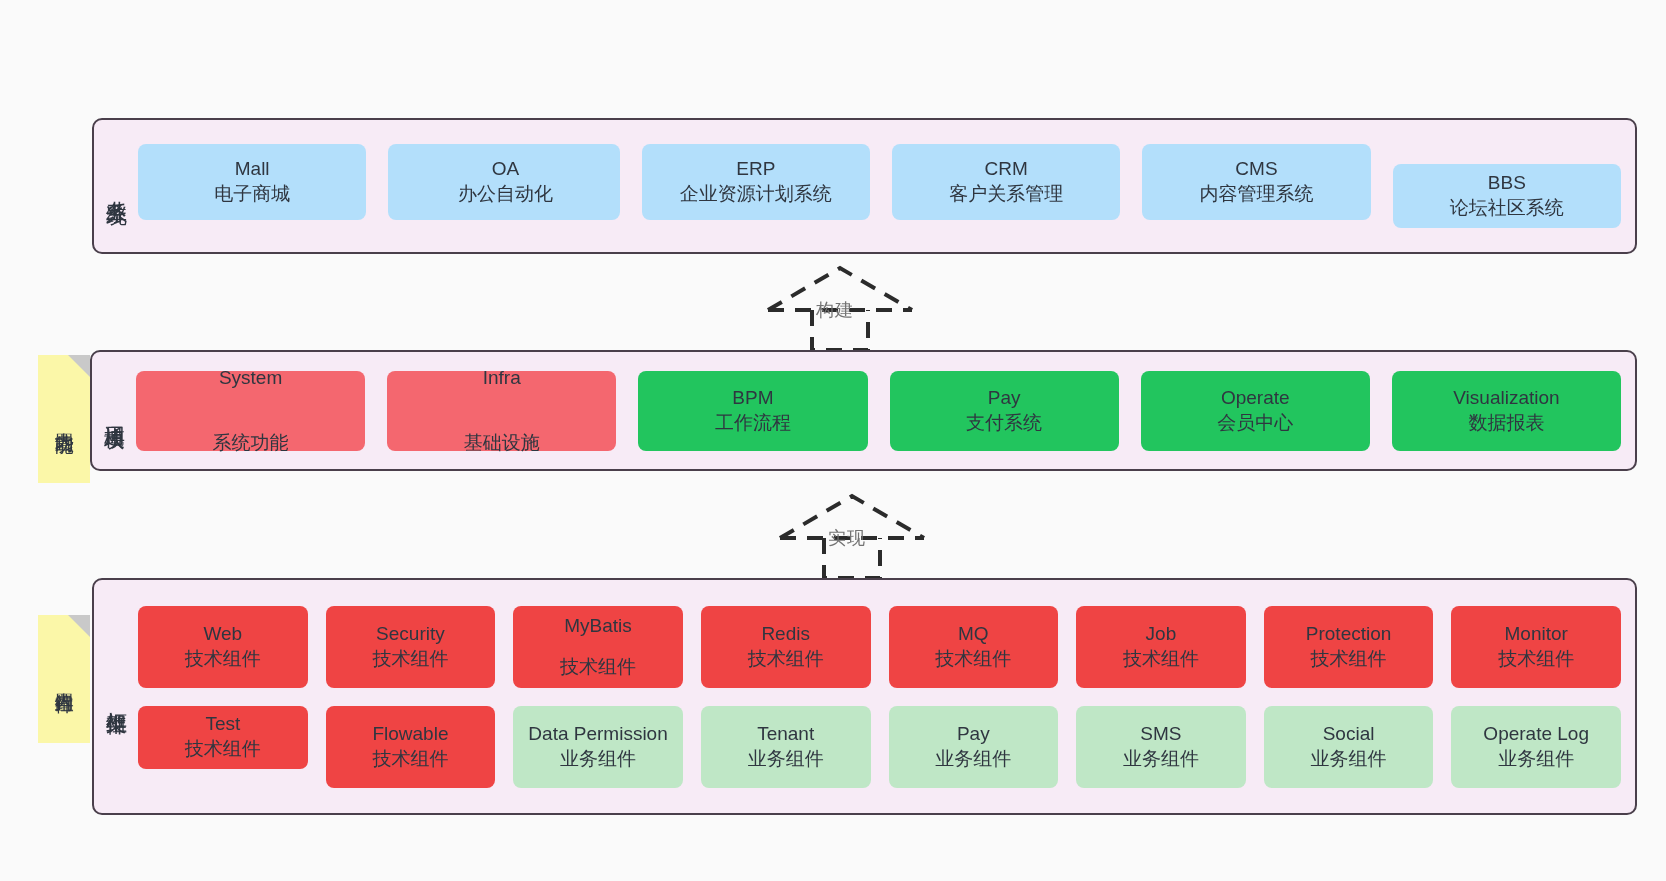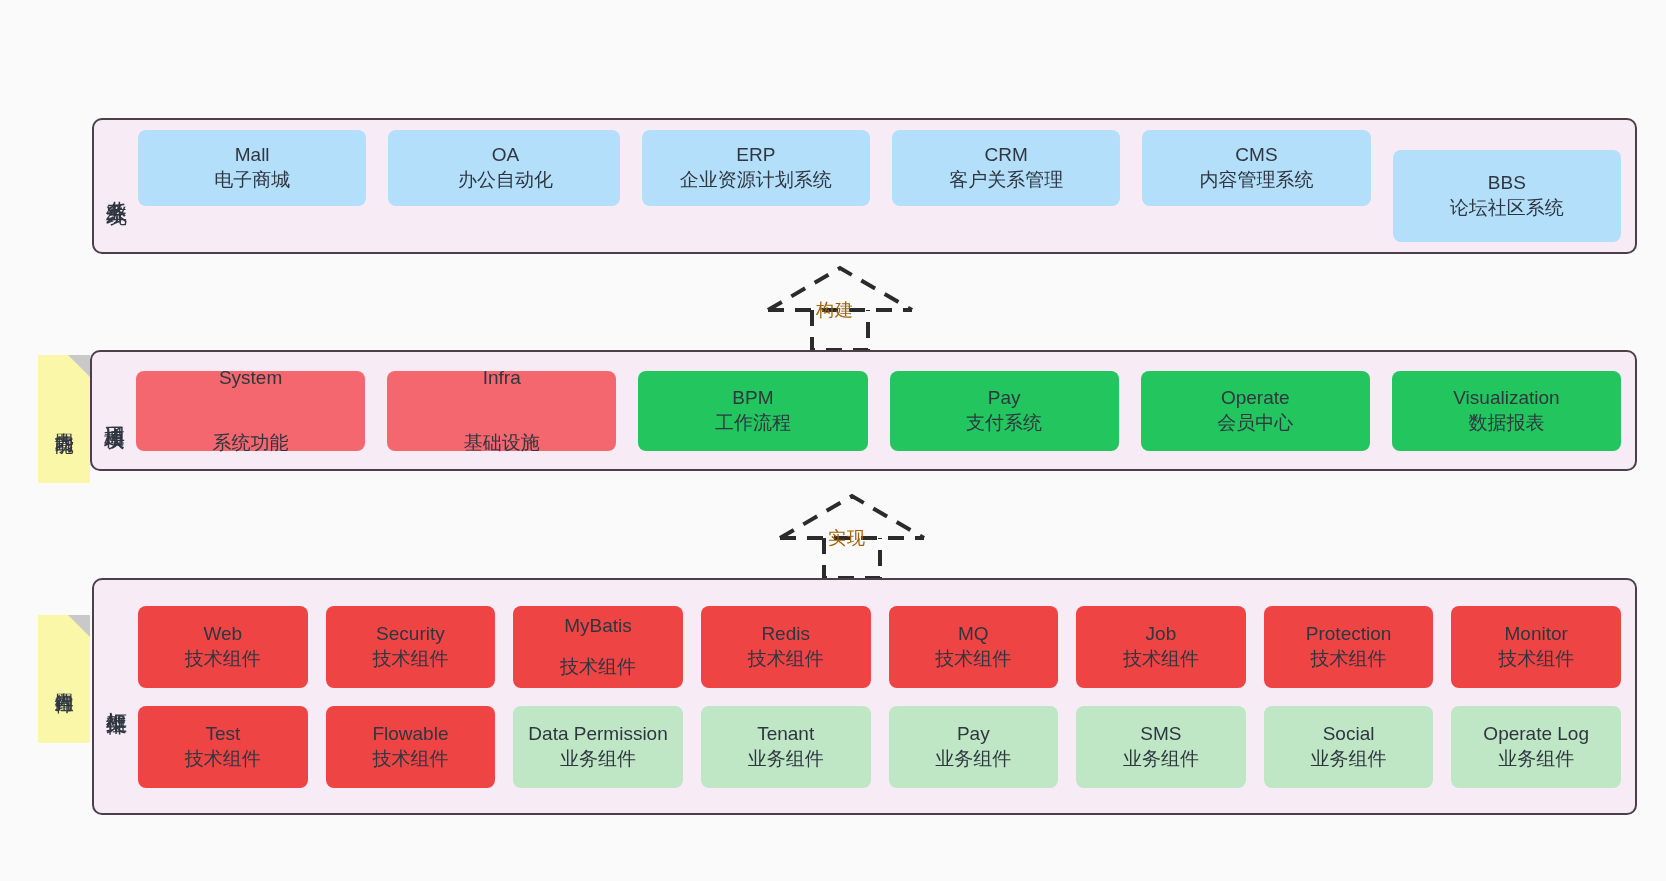--- a/index.html
+++ b/index.html
@@ -93,21 +93,21 @@
     border-left: 22px solid transparent;
     border-top: 22px solid #C9C9C9;
   }
 
   
   .arrow { position: absolute; }
   .arrow svg { display: block; }
   .arrow-label {
     position: absolute;
     font-size: 18px;
-    color: #a16207;
+    color: #737373;
     background: transparent;
     white-space: nowrap;
     letter-spacing: 1px;
   }
 </style>
 </head>
 <body>
 
 <div id="stage">
 
@@ -128,21 +128,21 @@
           <span class="t2">企业资源计划系统</span>
         </div>
         <div class="cell c-blue" style="height:76px;">
           <span class="t1">CRM</span>
           <span class="t2">客户关系管理</span>
         </div>
         <div class="cell c-blue" style="height:76px;">
           <span class="t1">CMS</span>
           <span class="t2">内容管理系统</span>
         </div>
-        <div class="cell c-blue" style="height:92px;margin-top:20px;">
+        <div class="cell c-blue" style="height:64px;margin-top:20px;">
           <span class="t1">BBS</span>
           <span class="t2">论坛社区系统</span>
         </div>
       </div>
     </div>
   </div>
 
   <div class="arrow" style="left:760px; top:262px; width:160px; height:90px;">
     <svg width="160" height="90" viewBox="0 0 160 90">
       <path d="M 8 48 L 80 6 L 152 48" fill="none" stroke="#2B2B2B" stroke-width="4" stroke-dasharray="16,11" stroke-linecap="butt"></path>
@@ -236,21 +236,21 @@
           <span class="t1">Protection</span>
           <span class="t2">技术组件</span>
         </div>
         <div class="cell c-green" style="height:82px;">
           <span class="t1">Monitor</span>
           <span class="t2">技术组件</span>
         </div>
       </div>
 
       <div class="row" style="gap:18px;">
-        <div class="cell c-green" style="height:82px;">
+        <div class="cell c-green" style="height:63px;">
           <span class="t1">Test</span>
           <span class="t2">技术组件</span>
         </div>
         <div class="cell c-green" style="height:82px;">
           <span class="t1">Flowable</span>
           <span class="t2">技术组件</span>
         </div>
         <div class="cell c-green-light" style="height:82px;">
           <span class="t1">Data Permission</span>
           <span class="t2">业务组件</span>

